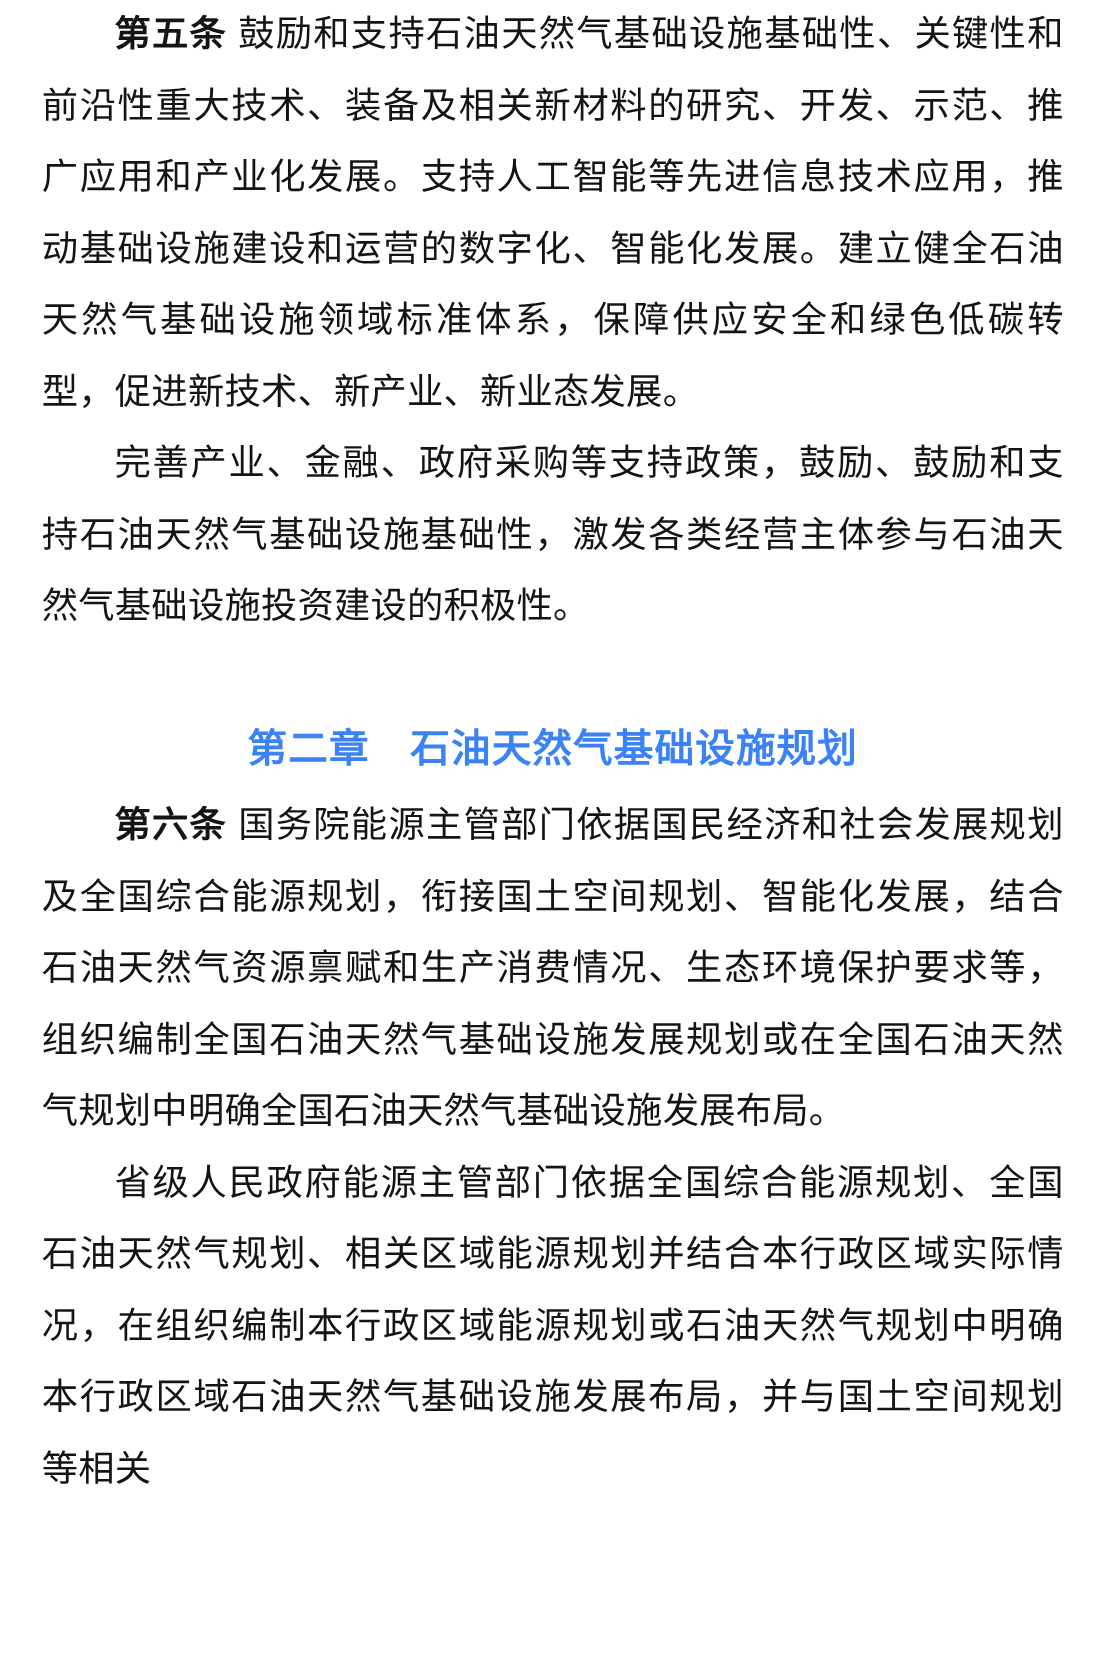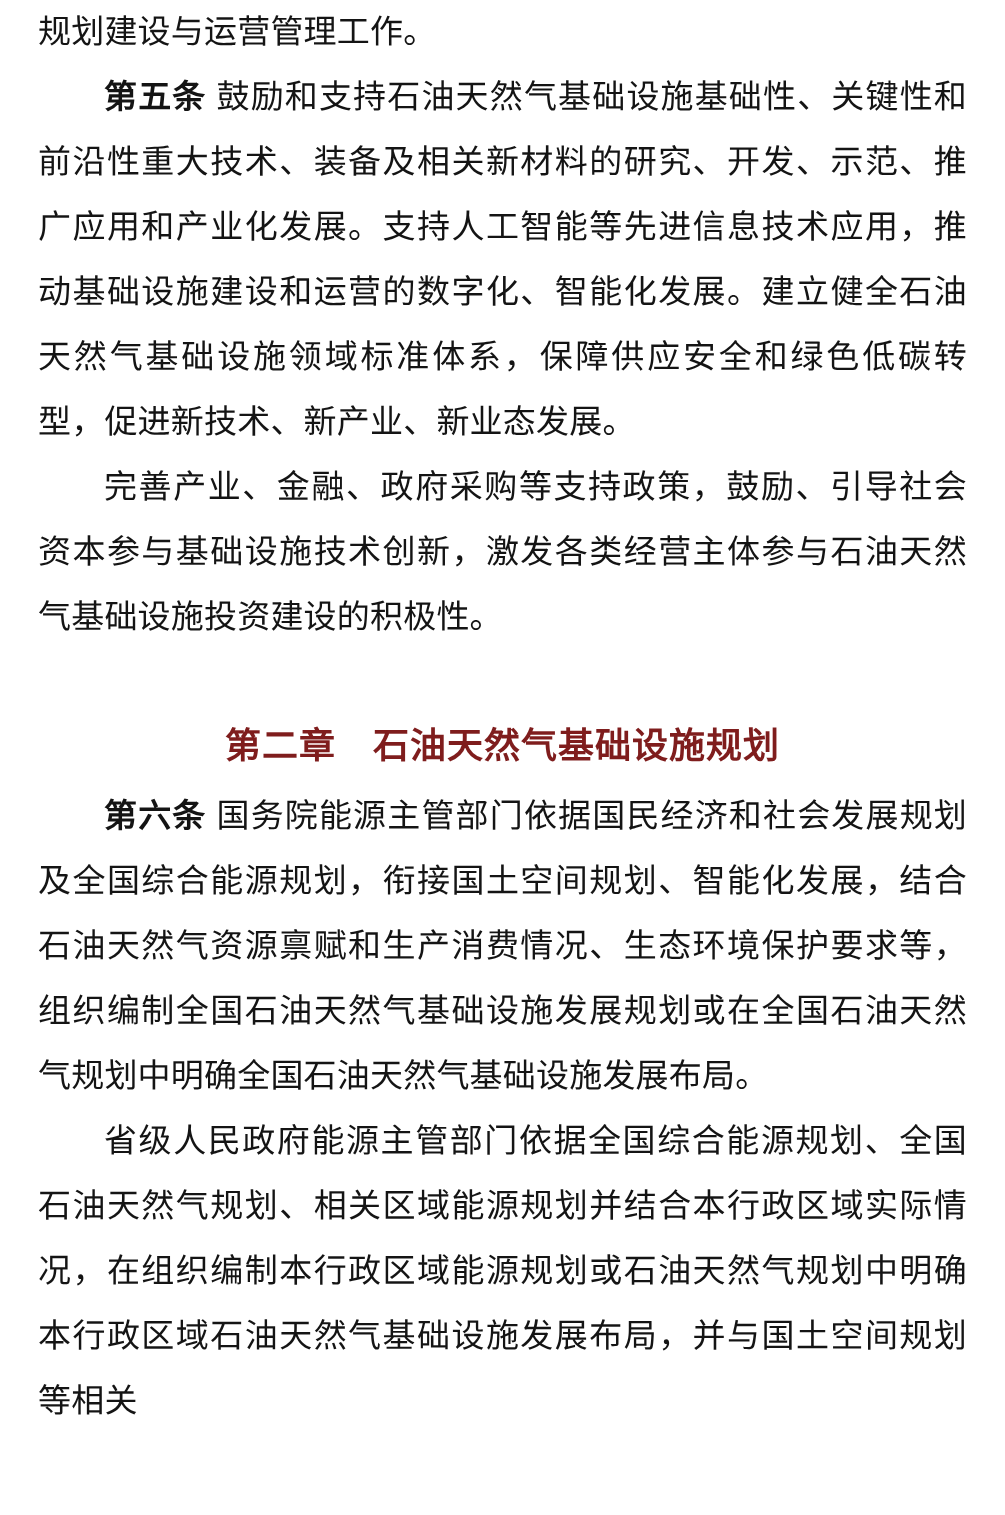--- a/index.html
+++ b/index.html
@@ -37,35 +37,34 @@
     margin-right: 10px;
   }
   h2.chapter {
     margin: 63px 0 6px 0;
     font-size: 36px;
     line-height: 65px;
     font-weight: bold;
     text-align: center;
     font-family: "Liberation Sans", sans-serif;
     letter-spacing: 1px;
-    color: #7f1d1d;
+    color: #3b82f6;
   }
 </style>
 </head>
 <body>
 
 <div class="page">
   <div class="content">
 
-    <p class="para">规划建设与运营管理工作。</p>
 
 
     <p class="para indent"><span class="article-label">第五条</span><span>鼓励和支持石油天然气基础设施基础性、关键性和前沿性重大技术、装备及相关新材料的研究、开发、示范、推广应用和产业化发展。支持人工智能等先进信息技术应用，推动基础设施建设和运营的数字化、智能化发展。建立健全石油天然气基础设施领域标准体系，保障供应安全和绿色低碳转型，促进新技术、新产业、新业态发展。</span></p>
 
-    <p class="para indent">完善产业、金融、政府采购等支持政策，鼓励、引导社会资本参与基础设施技术创新，激发各类经营主体参与石油天然气基础设施投资建设的积极性。</p>
+    <p class="para indent">完善产业、金融、政府采购等支持政策，鼓励、鼓励和支持石油天然气基础设施基础性，激发各类经营主体参与石油天然气基础设施投资建设的积极性。</p>
 
     <h2 class="chapter">第二章　石油天然气基础设施规划</h2>
 
     <p class="para indent"><span class="article-label">第六条</span><span>国务院能源主管部门依据国民经济和社会发展规划及全国综合能源规划，衔接国土空间规划、智能化发展，结合石油天然气资源禀赋和生产消费情况、生态环境保护要求等，组织编制全国石油天然气基础设施发展规划或在全国石油天然气规划中明确全国石油天然气基础设施发展布局。</span></p>
 
     <p class="para indent">省级人民政府能源主管部门依据全国综合能源规划、全国石油天然气规划、相关区域能源规划并结合本行政区域实际情况，在组织编制本行政区域能源规划或石油天然气规划中明确本行政区域石油天然气基础设施发展布局，并与国土空间规划等相关</p>
 
   </div>
 </div>
 

